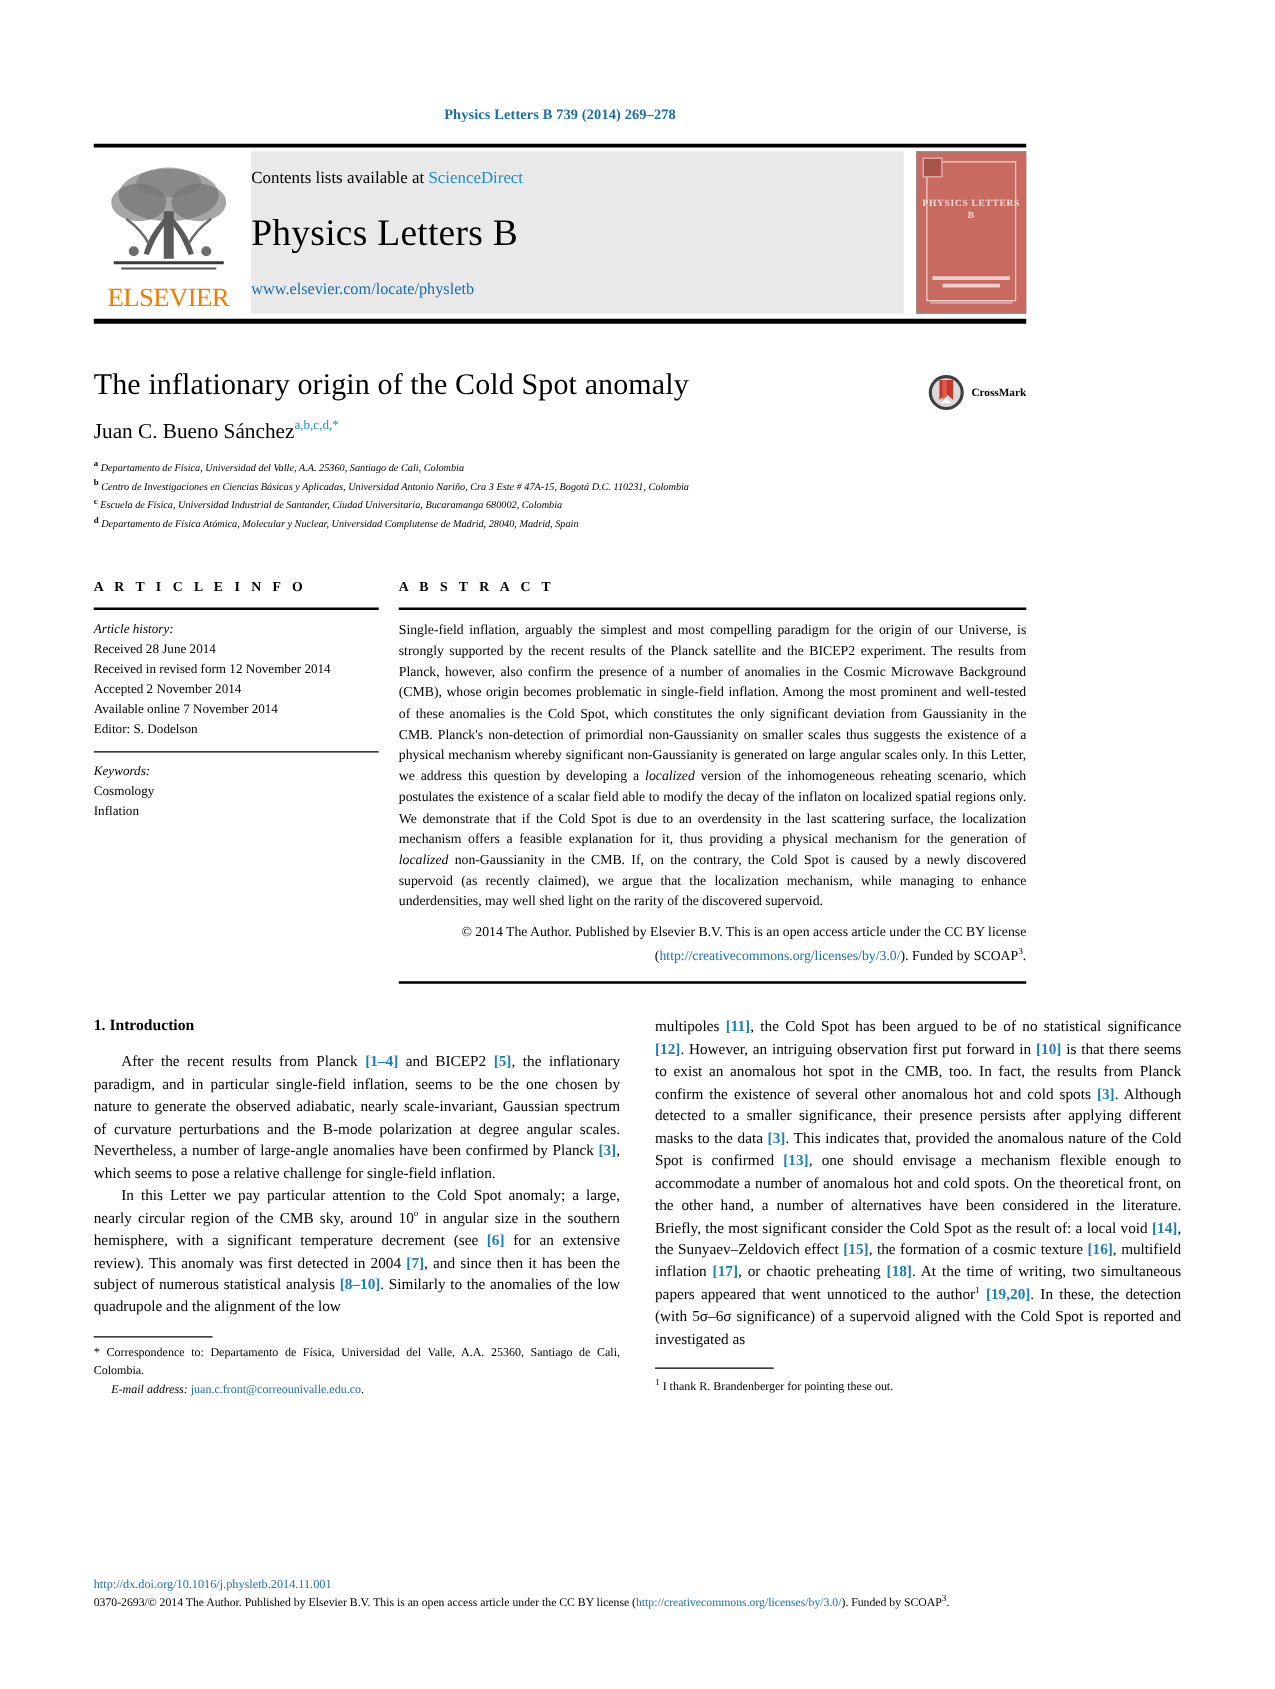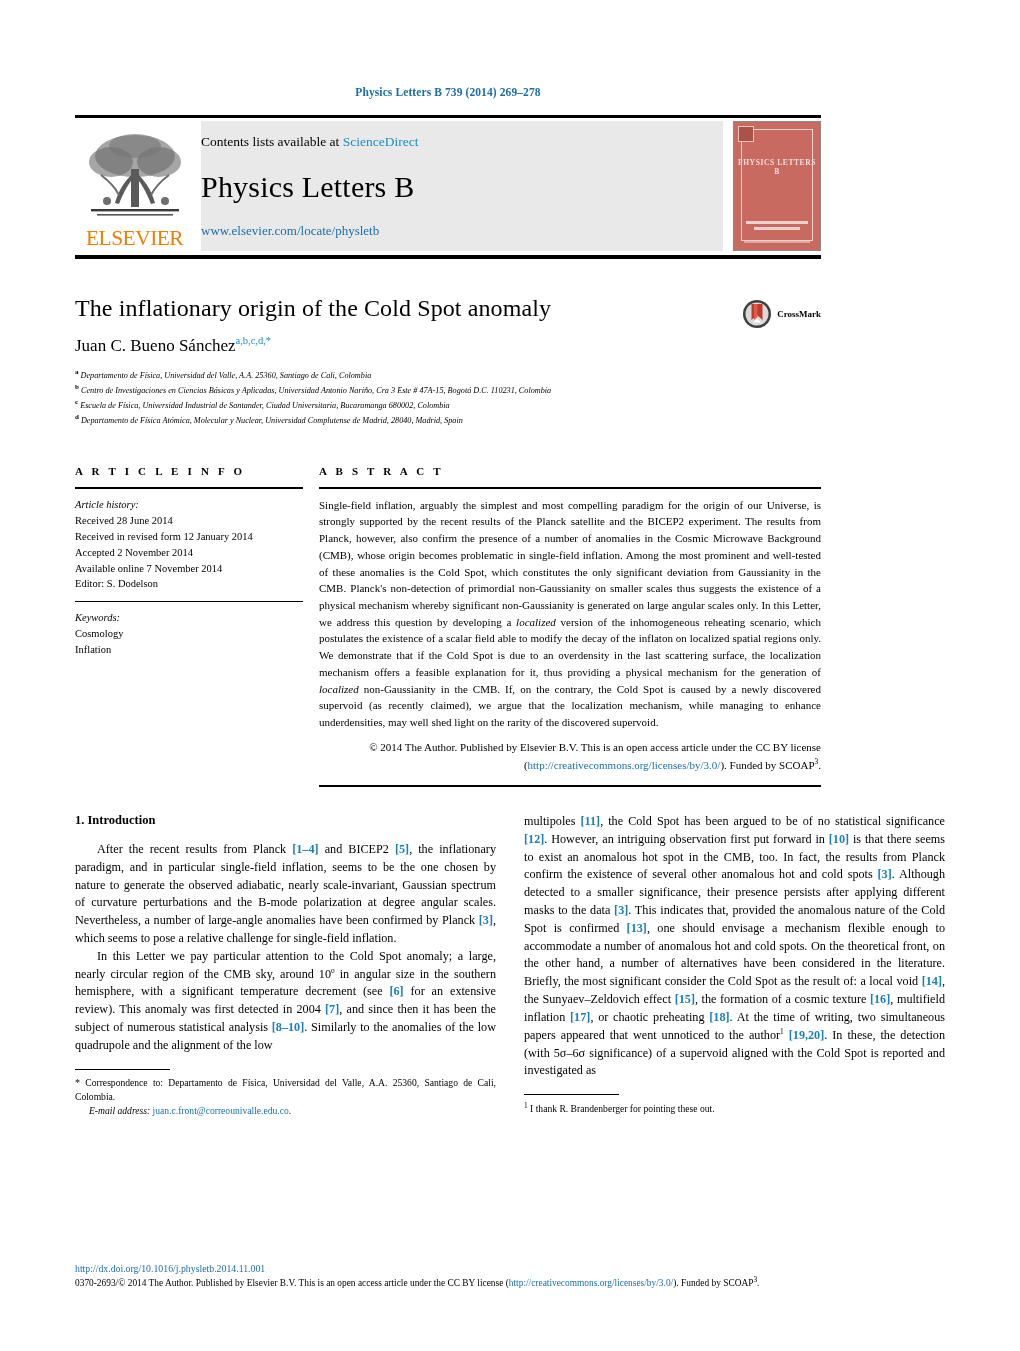--- a/index.html
+++ b/index.html
@@ -221,21 +221,21 @@
   </div>
 
   <div class="infoabs">
 
     <div class="col-info">
       <div class="sec-head">A R T I C L E   I N F O</div>
       <div class="hr-thick"></div>
       <div class="info-body">
         <div class="it">Article history:</div>
         <div>Received 28 June 2014</div>
-        <div>Received in revised form 12 January 2014</div>
+        <div>Received in revised form 12 November 2014</div>
         <div>Accepted 2 November 2014</div>
         <div>Available online 7 November 2014</div>
         <div>Editor: S. Dodelson</div>
       </div>
       <div class="hr-thin"></div>
       <div class="info-body">
         <div class="it">Keywords:</div>
         <div>Cosmology</div>
         <div>Inflation</div>
       </div>

